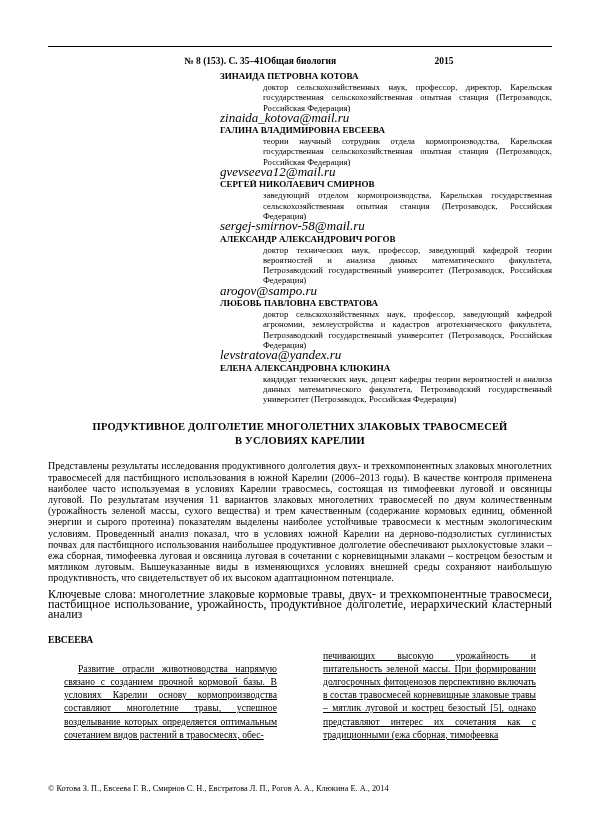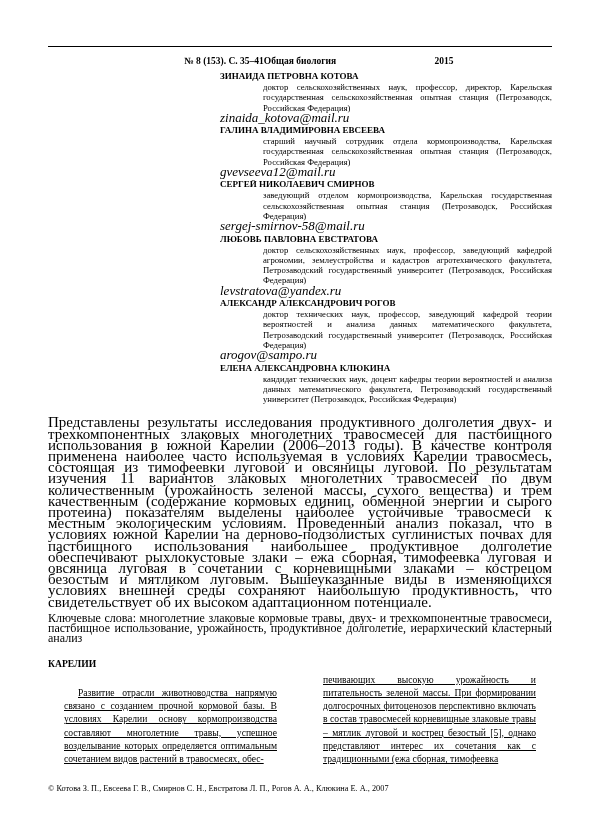--- a/index.html
+++ b/index.html
@@ -68,21 +68,21 @@
     text-align: center;
     font-weight: bold;
     font-size: 10.5px;
     line-height: 13.5px;
     margin-top: 16px;
     white-space: pre-line;
     letter-spacing: 0.2px;
   }
   .abstract {
     margin-top: 13px;
-    font-size: 15px;
+    font-size: 10px;
     line-height: 11.2px;
     text-align: justify;
   }
   .keywords {
     margin-top: 5px;
     font-size: 12px;
     line-height: 10px;
     text-align: justify;
   }
   .columns {
@@ -133,59 +133,61 @@
   <div class="authors">
 
     <div class="author">
       <div class="author-name">ЗИНАИДА ПЕТРОВНА КОТОВА</div>
       <div class="author-affil">доктор сельскохозяйственных наук, профессор, директор, Карельская государственная сельскохозяйственная опытная станция (Петрозаводск, Российская Федерация)</div>
       <div class="author-email">zinaida_kotova@mail.ru</div>
     </div>
 
     <div class="author">
       <div class="author-name">ГАЛИНА ВЛАДИМИРОВНА ЕВСЕЕВА</div>
-      <div class="author-affil">старший научный сотрудник отдела кормопроизводства, Карельская государственная сельскохозяйственная опытная станция (Петрозаводск, Российская Федерация)</div>
+      <div class="author-affil">теории научный сотрудник отдела кормопроизводства, Карельская государственная сельскохозяйственная опытная станция (Петрозаводск, Российская Федерация)</div>
       <div class="author-email">gvevseeva12@mail.ru</div>
     </div>
 
     <div class="author">
       <div class="author-name">СЕРГЕЙ НИКОЛАЕВИЧ СМИРНОВ</div>
       <div class="author-affil">заведующий отделом кормопроизводства, Карельская государственная сельскохозяйственная опытная станция (Петрозаводск, Российская Федерация)</div>
       <div class="author-email">sergej-smirnov-58@mail.ru</div>
     </div>
 
     <div class="author">
+      <div class="author-name">АЛЕКСАНДР АЛЕКСАНДРОВИЧ РОГОВ</div>
+      <div class="author-affil">доктор технических наук, профессор, заведующий кафедрой теории вероятностей и анализа данных математического факультета, Петрозаводский государственный университет (Петрозаводск, Российская Федерация)</div>
+      <div class="author-email">arogov@sampo.ru</div>
+    </div>
+
+    <div class="author">
       <div class="author-name">ЛЮБОВЬ ПАВЛОВНА ЕВСТРАТОВА</div>
       <div class="author-affil">доктор сельскохозяйственных наук, профессор, заведующий кафедрой агрономии, землеустройства и кадастров агротехнического факультета, Петрозаводский государственный университет (Петрозаводск, Российская Федерация)</div>
       <div class="author-email">levstratova@yandex.ru</div>
-    </div>
-
-    <div class="author">
-      <div class="author-name">АЛЕКСАНДР АЛЕКСАНДРОВИЧ РОГОВ</div>
-      <div class="author-affil">доктор технических наук, профессор, заведующий кафедрой теории вероятностей и анализа данных математического факультета, Петрозаводский государственный университет (Петрозаводск, Российская Федерация)</div>
-      <div class="author-email">arogov@sampo.ru</div>
     </div>
 
     <div class="author">
       <div class="author-name">ЕЛЕНА АЛЕКСАНДРОВНА КЛЮКИНА</div>
       <div class="author-affil">кандидат технических наук, доцент кафедры теории вероятностей и анализа данных математического факультета, Петрозаводский государственный университет (Петрозаводск, Российская Федерация)</div>
     </div>
 
   </div>
 
+  <div class="article-title">ПРОДУКТИВНОЕ ДОЛГОЛЕТИЕ МНОГОЛЕТНИХ ЗЛАКОВЫХ ТРАВОСМЕСЕЙ
+В УСЛОВИЯХ КАРЕЛИИ</div>
 
   <div class="abstract">Представлены результаты исследования продуктивного долголетия двух- и трехкомпонентных злаковых многолетних травосмесей для пастбищного использования в южной Карелии (2006–2013 годы). В качестве контроля применена наиболее часто используемая в условиях Карелии травосмесь, состоящая из тимофеевки луговой и овсяницы луговой. По результатам изучения 11 вариантов злаковых многолетних травосмесей по двум количественным (урожайность зеленой массы, сухого вещества) и трем качественным (содержание кормовых единиц, обменной энергии и сырого протеина) показателям выделены наиболее устойчивые травосмеси к местным экологическим условиям. Проведенный анализ показал, что в условиях южной Карелии на дерново-подзолистых суглинистых почвах для пастбищного использования наибольшее продуктивное долголетие обеспечивают рыхлокустовые злаки – ежа сборная, тимофеевка луговая и овсяница луговая в сочетании с корневищными злаками – кострецом безостым и мятликом луговым. Вышеуказанные виды в изменяющихся условиях внешней среды сохраняют наибольшую продуктивность, что свидетельствует об их высоком адаптационном потенциале.</div>
 
   <div class="keywords">Ключевые слова: многолетние злаковые кормовые травы, двух- и трехкомпонентные травосмеси, пастбищное использование, урожайность, продуктивное долголетие, иерархический кластерный анализ</div>
 
   <div class="columns">
     <div class="col col-left">
-      <div class="section-heading">КАРЕЛИИ</div>
+      <div class="section-heading">ЕВСЕЕВА</div>
       <p>Развитие отрасли животноводства напрямую связано с созданием прочной кормовой базы. В условиях Карелии основу кормопроизводства составляют многолетние травы, успешное возделывание которых определяется оптимальным сочетанием видов растений в травосмесях, обес-</p>
     </div>
     <div class="col col-right">
       <p>печивающих высокую урожайность и питательность зеленой массы. При формировании долгосрочных фитоценозов перспективно включать в состав травосмесей корневищные злаковые травы – мятлик луговой и кострец безостый [5], однако представляют интерес их сочетания как с традиционными (ежа сборная, тимофеевка</p>
     </div>
   </div>
 
-  <div class="copyright">© Котова З. П., Евсеева Г. В., Смирнов С. Н., Евстратова Л. П., Рогов А. А., Клюкина Е. А., 2007</div>
+  <div class="copyright">© Котова З. П., Евсеева Г. В., Смирнов С. Н., Евстратова Л. П., Рогов А. А., Клюкина Е. А., 2014</div>
 
 </div>
 
 </body></html>

